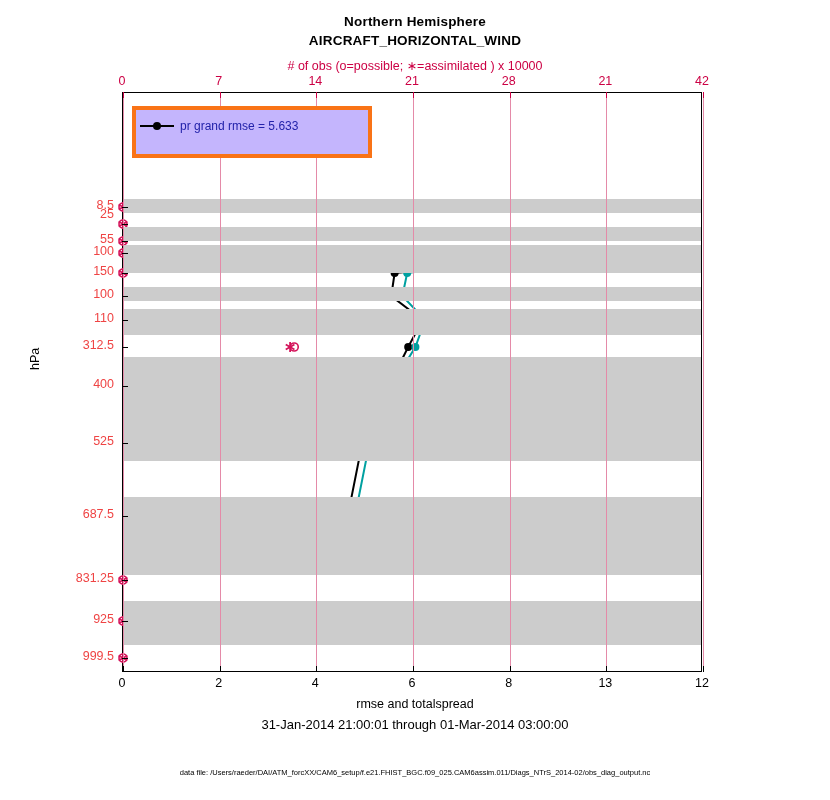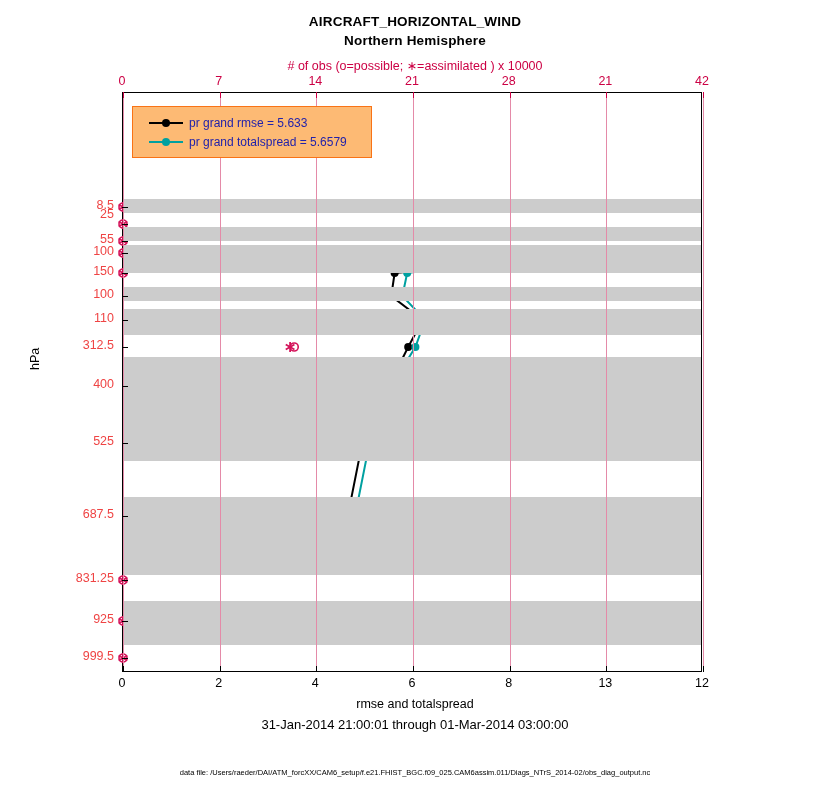--- a/index.html
+++ b/index.html
@@ -139,24 +139,24 @@
     transform-origin: left top;
     white-space: nowrap;
   }
   
   .legend {
     position: absolute;
     left: 132px;
     top: 106px;
     width: 240px;
     height: 52px;
-    border: 1px solid #f97316;
-    background: #fdba74;
+    border: 4px solid #f97316;
+    background: #c4b5fd;
     box-sizing: border-box;
-    padding: 6px 16px;
+    padding: 6px 4px;
   }
   .legend-row {
     display: flex;
     align-items: center;
     height: 19px;
   }
   .legend-line {
     width: 34px;
     height: 2px;
     position: relative;
@@ -180,22 +180,22 @@
     top: 0;
     width: 580px;
     height: 580px;
     overflow: visible;
   }
 </style>
 </head>
 <body>
 
 <div class="title-block">
+  <div class="title-line">Northern Hemisphere</div>
   <div class="title-line">AIRCRAFT_HORIZONTAL_WIND</div>
-  <div class="title-line">Northern Hemisphere</div>
 </div>
 
 <div class="top-axis-label"># of obs (o=possible; ∗=assimilated ) x 10000</div>
 
 <div id="plot">
   <svg class="overlay" id="svg-layer">
       <polyline points="485.75,160 271.6333333333333,180 268.25,203 299.6666666666667,227 285.1666666666667,254 265.8333333333333,293 239.25000000000003,350 224.75,423" fill="none" stroke="#000000" stroke-width="2"></polyline>
       <circle cx="485.75" cy="160" r="4" fill="#000000"></circle>
       <circle cx="271.6333333333333" cy="180" r="4" fill="#000000"></circle>
       <circle cx="268.25" cy="203" r="4" fill="#000000"></circle>
@@ -344,26 +344,20 @@
     <div class="tick-left" style="top: 565px;"></div>
   </div>
 
 <div class="legend">
   <div class="legend-row">
     <span class="legend-line" style="background:#000000;">
       <span class="legend-dot" style="background:#000000;"></span>
     </span>
     <span class="legend-text">pr grand rmse = 5.633</span>
   </div>
-  <div class="legend-row">
-    <span class="legend-line" style="background:#00a0a0;">
-      <span class="legend-dot" style="background:#00a0a0;"></span>
-    </span>
-    <span class="legend-text">pr grand totalspread = 5.6579</span>
-  </div>
 </div>
 
 <div class="ylabel-rot">hPa</div>
 <div class="axis-title-x">rmse and totalspread</div>
 <div class="axis-subtitle">31-Jan-2014 21:00:01 through 01-Mar-2014 03:00:00</div>
 <div class="footer">data file: /Users/raeder/DAI/ATM_forcXX/CAM6_setup/f.e21.FHIST_BGC.f09_025.CAM6assim.011/Diags_NTrS_2014-02/obs_diag_output.nc</div>
 
 <div class="xlab-bottom" style="left: 102px;">0</div>
 <div class="xlab-bottom" style="left: 198.667px;">2</div>
 <div class="xlab-bottom" style="left: 295.333px;">4</div>

